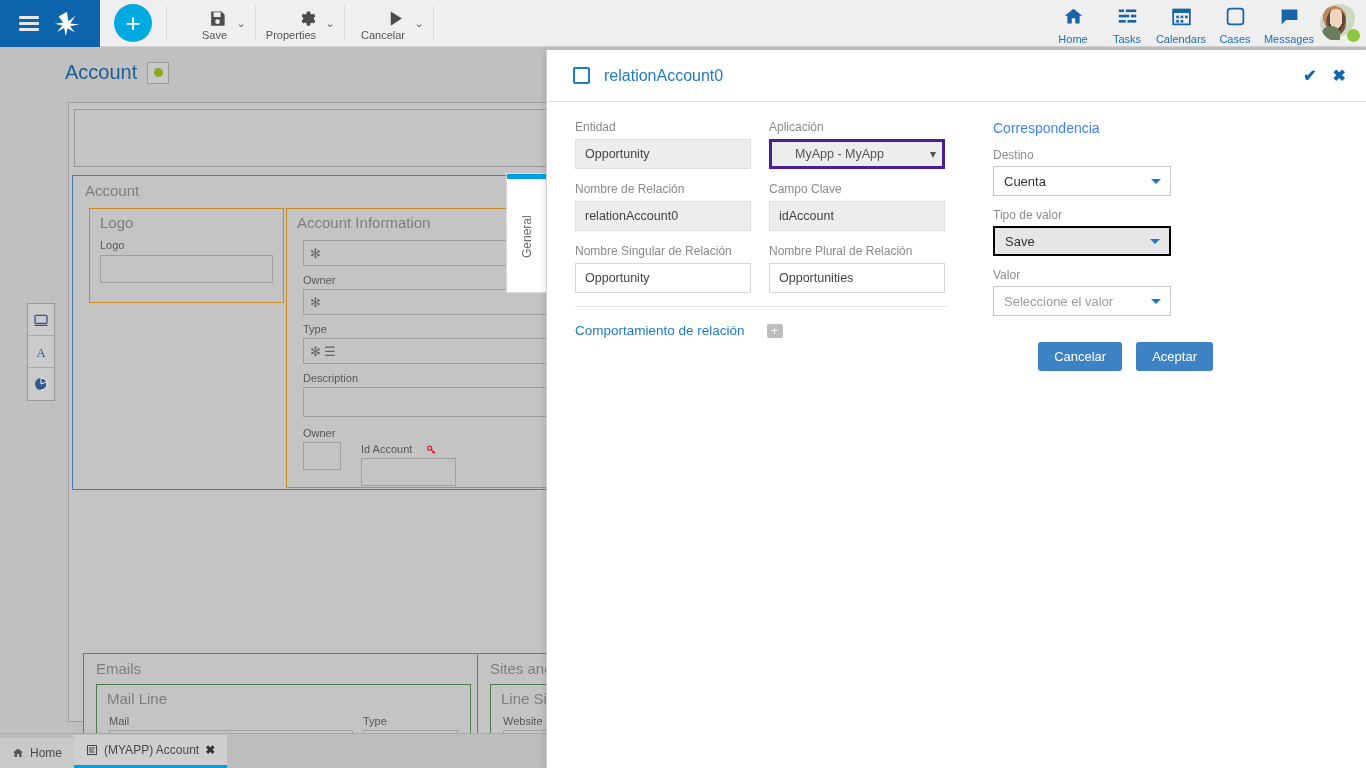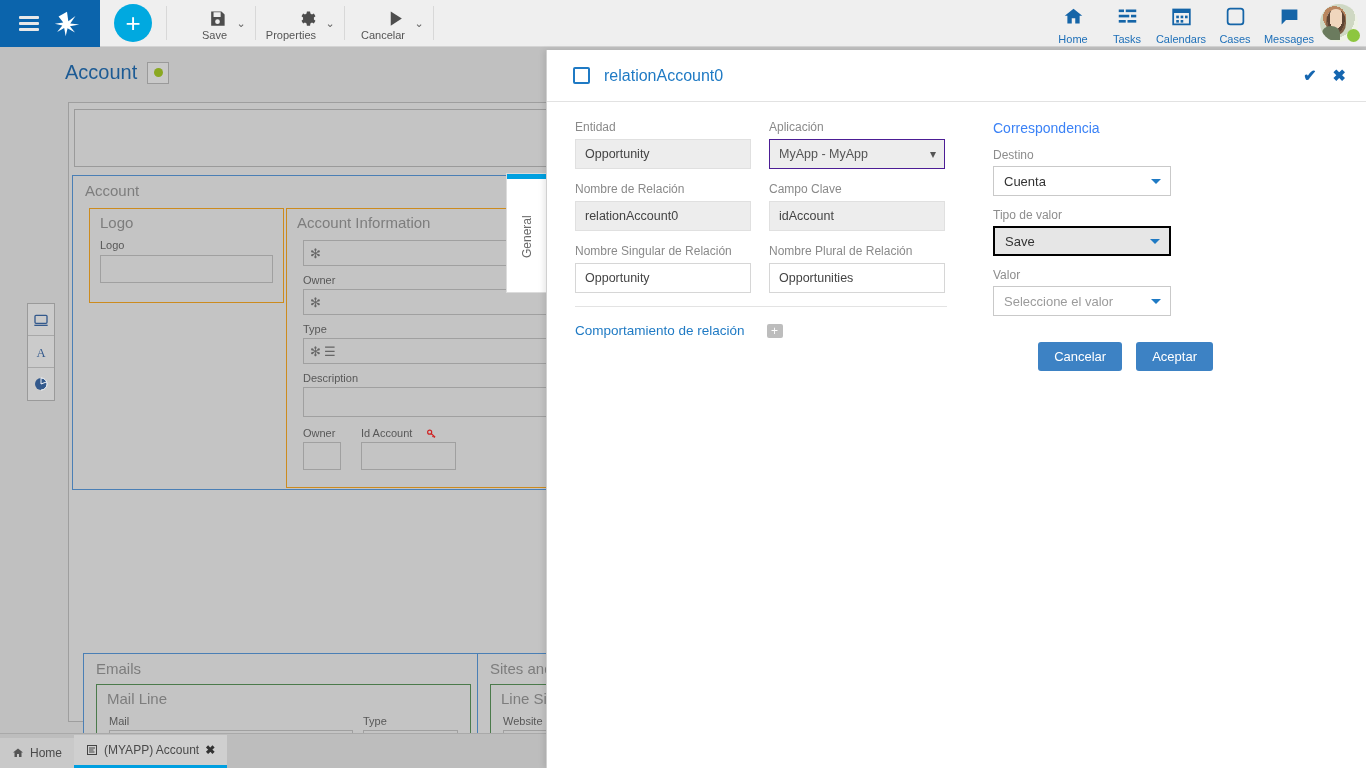--- a/index.html
+++ b/index.html
@@ -192,22 +192,22 @@
 
   .row2 { display: flex; gap: 18px; margin-bottom: 13px; }
   .fcell { width: 176px; }
   .flabel { font-size: 12px; color: #8a8a8a; margin-bottom: 5px; display: block; }
   .finput {
     width: 100%; height: 30px; border: 1px solid #e0e0e0; background: #ededed;
     font-size: 12.5px; color: #444; padding: 0 9px; font-family: "Liberation Sans", sans-serif;
   }
   .finput.white { background: #ffffff; border: 1px solid #d6d6d6; }
   .fselect {
-    width: 100%; height: 30px; border: 1px solid #4c1d95; background: #ededed;
-    font-size: 12.5px; color: #555; padding: 0 9px; appearance: none;
+    width: 100%; height: 30px; border: 3px solid #4c1d95; background: #ededed;
+    font-size: 12.5px; color: #555; padding: 0 23px; appearance: none;
     font-family: "Liberation Sans", sans-serif; cursor: pointer;
   }
   .sel-wrap { position: relative; }
   .sel-wrap .chev {
     position: absolute; right: 9px; top: 8px; pointer-events: none;
     color: #555; font-size: 12px;
   }
 
   .hr-line { height: 1px; background: #e3e3e3; width: 372px; margin: 8px 0 16px; }
   .behavior-row { display: flex; align-items: center; gap: 22px; }
@@ -411,21 +411,21 @@
             <div style="margin-bottom:10px;">
               <div class="fld-label">Description</div>
               <div class="fld-box" style="height:30px;margin-top:3px;"></div>
             </div>
             <div style="display:flex;gap:20px;">
               <div>
                 <div class="fld-label">Owner</div>
                 <div class="fld-box" style="width:38px;height:28px;margin-top:3px;"></div>
               </div>
               <div>
-                <div class="fld-label" style="display:flex;align-items:flex-end;gap:14px;">
+                <div class="fld-label" style="display:flex;align-items:flex-end;gap:14px;margin-top:16px;">
                   <span>Id Account</span>
                   <svg width="11" height="11" viewBox="0 0 24 24">
                     <circle cx="8" cy="9" r="4.4" fill="none" stroke="#d02020" stroke-width="2.6"></circle>
                     <path d="M11 12 L20 20 M16.5 16.5 L14 19 M19 19 L17 21" stroke="#d02020" stroke-width="2.6" fill="none"></path>
                   </svg>
                 </div>
                 <div class="fld-box" style="width:95px;height:28px;margin-top:3px;"></div>
               </div>
             </div>
           </div>

